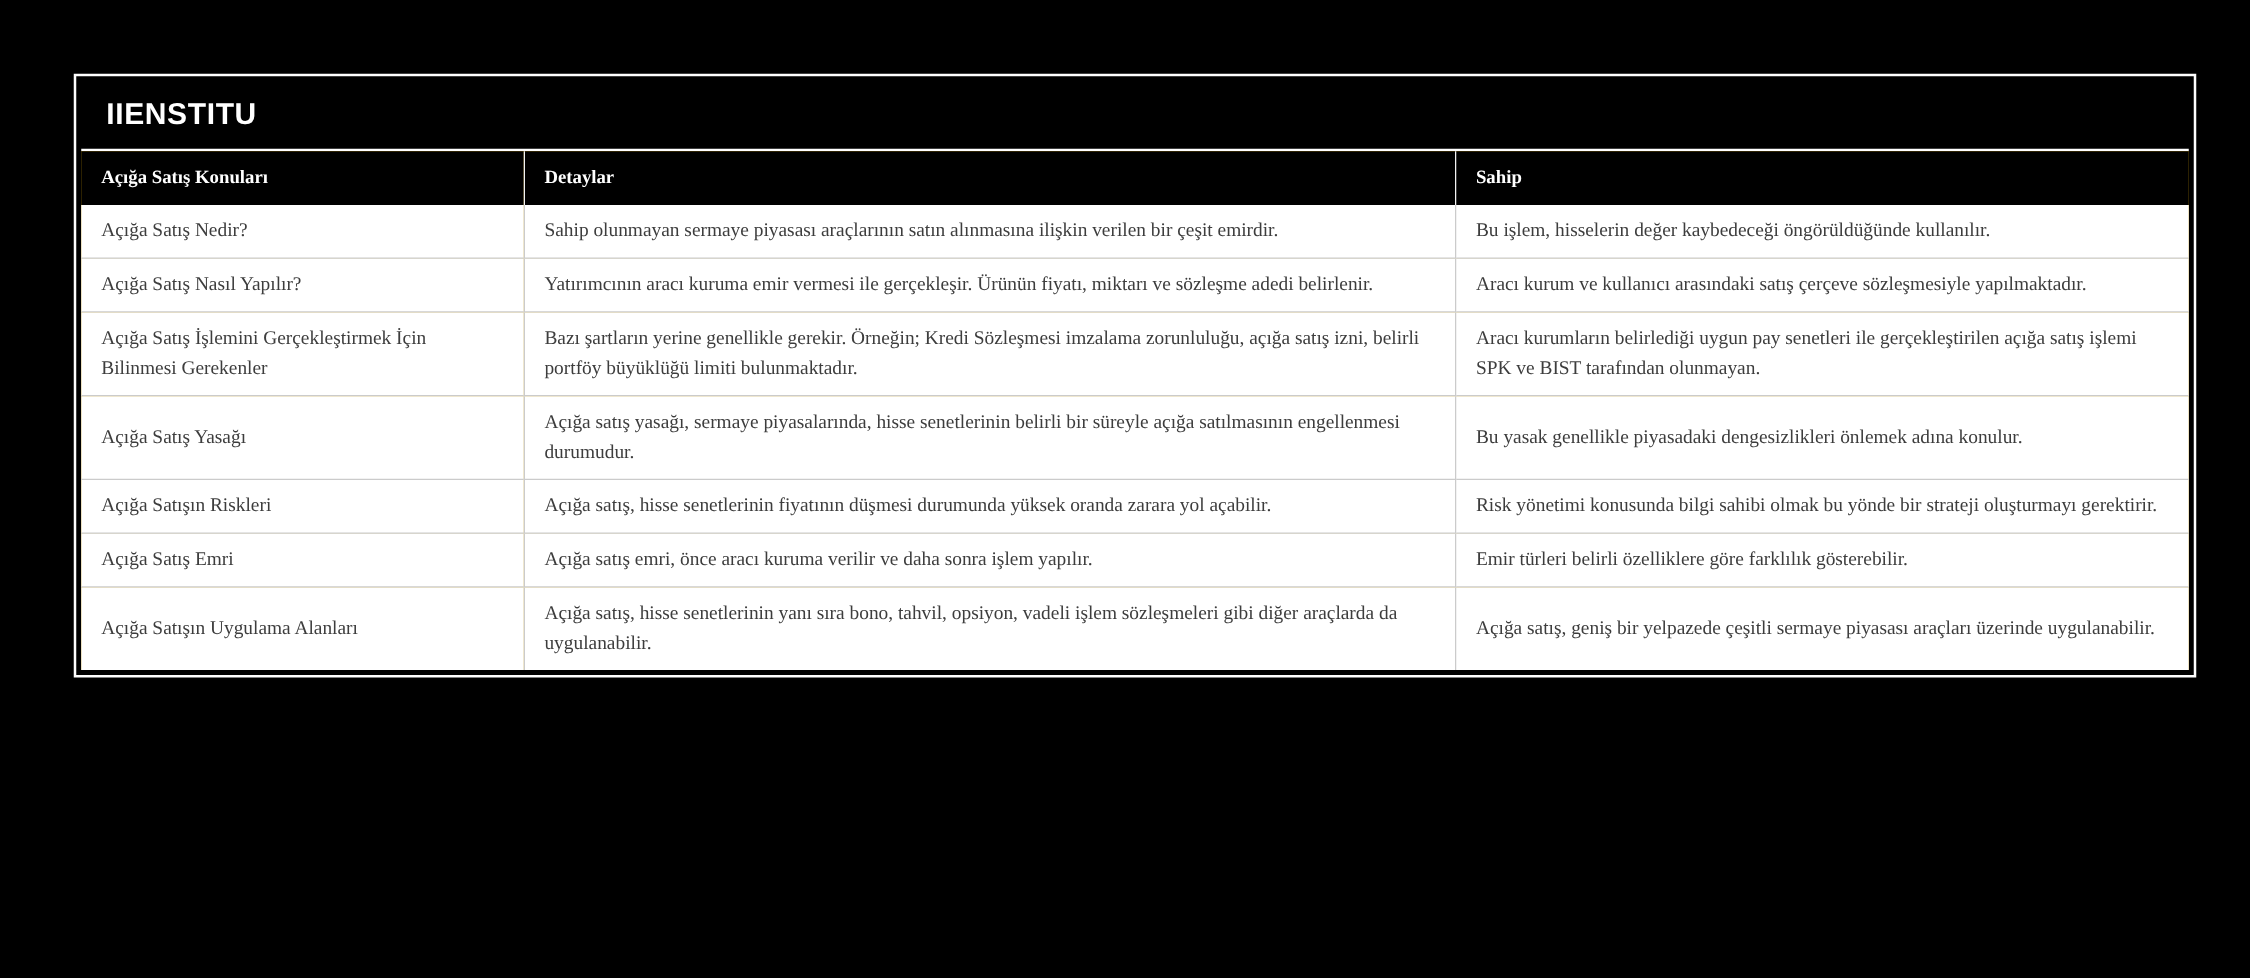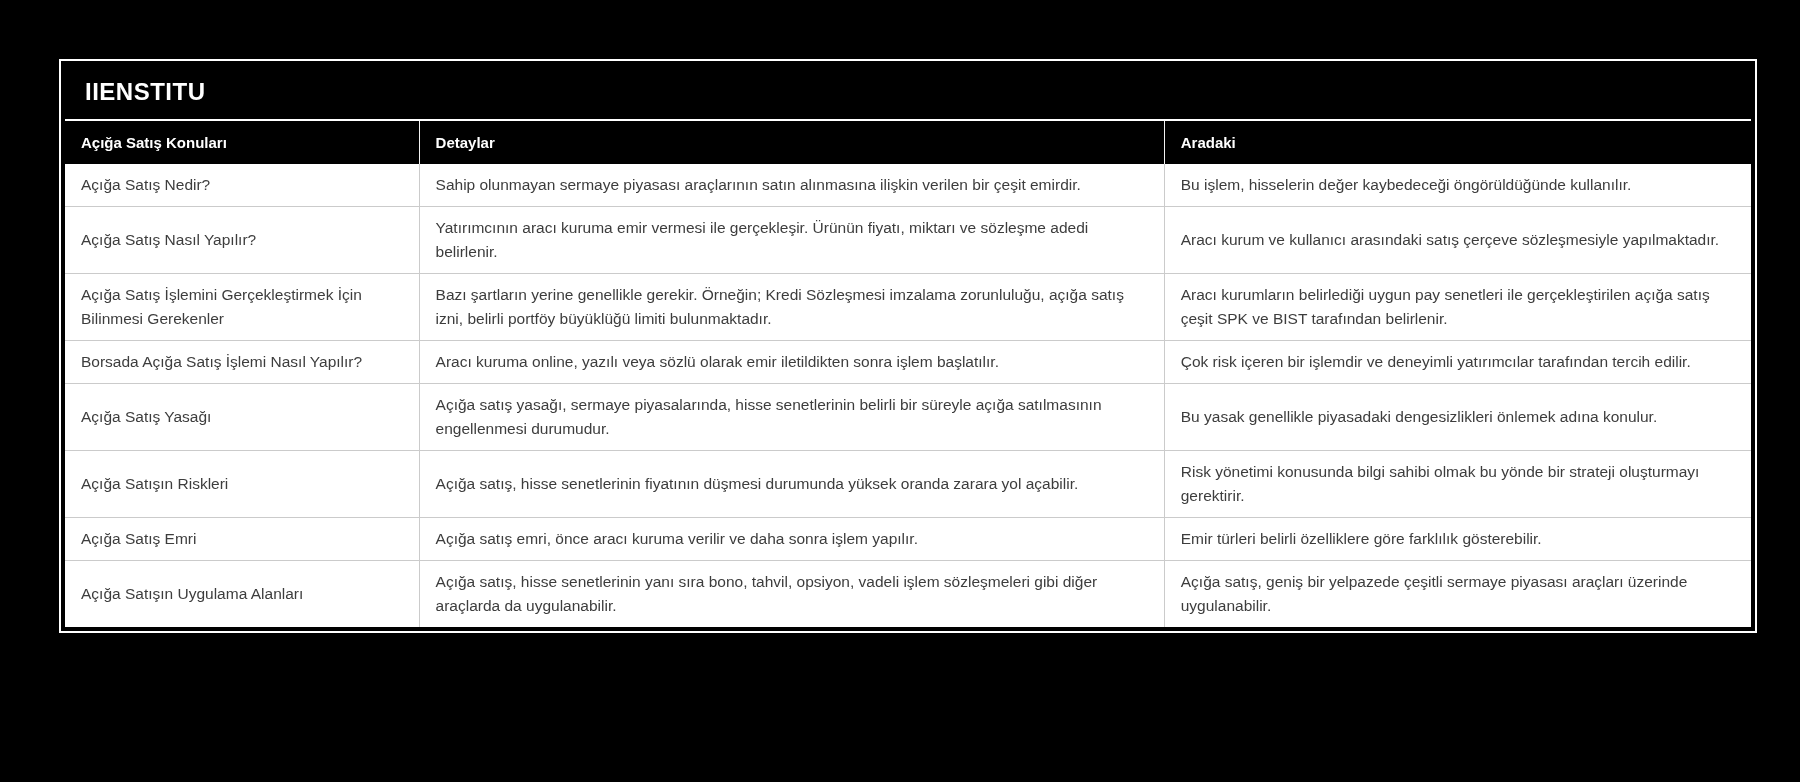--- a/index.html
+++ b/index.html
@@ -27,20 +27,21 @@
     font-size: 24px;
     font-weight: bold;
     line-height: 28px;
     letter-spacing: 0.5px;
   }
   table {
     width: 100%;
     border-collapse: collapse;
     table-layout: fixed;
     background: #eab308;
+    font-family: Liberation Serif, serif;
   }
   col.c1 { width: 21.0%; }
   col.c2 { width: 44.2%; }
   col.c3 { width: 34.8%; }
   thead th {
     background: #000000;
     color: #ffffff;
     text-align: left;
     font-size: 15px;
     font-weight: bold;
@@ -74,47 +75,42 @@
     <table>
       <colgroup>
         <col class="c1">
           <col class="c2">
           <col class="c3">
       </colgroup>
       <thead>
         <tr>
           <th>Açığa Satış Konuları</th>
           <th>Detaylar</th>
-          <th>Aradaki</th>
+          <th>Sahip</th>
         </tr>
       </thead>
       <tbody>
   <tr>
     <td>Açığa Satış Nedir?</td>
     <td>Sahip olunmayan sermaye piyasası araçlarının satın alınmasına ilişkin verilen bir çeşit emirdir.</td>
     <td>Bu işlem, hisselerin değer kaybedeceği öngörüldüğünde kullanılır.</td>
   </tr>
 
   <tr>
     <td>Açığa Satış Nasıl Yapılır?</td>
     <td>Yatırımcının aracı kuruma emir vermesi ile gerçekleşir. Ürünün fiyatı, miktarı ve sözleşme adedi belirlenir.</td>
     <td>Aracı kurum ve kullanıcı arasındaki satış çerçeve sözleşmesiyle yapılmaktadır.</td>
   </tr>
 
   <tr>
     <td>Açığa Satış İşlemini Gerçekleştirmek İçin Bilinmesi Gerekenler</td>
     <td>Bazı şartların yerine genellikle gerekir. Örneğin; Kredi Sözleşmesi imzalama zorunluluğu, açığa satış izni, belirli portföy büyüklüğü limiti bulunmaktadır.</td>
-    <td>Aracı kurumların belirlediği uygun pay senetleri ile gerçekleştirilen açığa satış çeşit SPK ve BIST tarafından belirlenir.</td>
+    <td>Aracı kurumların belirlediği uygun pay senetleri ile gerçekleştirilen açığa satış işlemi SPK ve BIST tarafından olunmayan.</td>
   </tr>
 
-  <tr>
-    <td>Borsada Açığa Satış İşlemi Nasıl Yapılır?</td>
-    <td>Aracı kuruma online, yazılı veya sözlü olarak emir iletildikten sonra işlem başlatılır.</td>
-    <td>Çok risk içeren bir işlemdir ve deneyimli yatırımcılar tarafından tercih edilir.</td>
-  </tr>
 
   <tr>
     <td>Açığa Satış Yasağı</td>
     <td>Açığa satış yasağı, sermaye piyasalarında, hisse senetlerinin belirli bir süreyle açığa satılmasının engellenmesi durumudur.</td>
     <td>Bu yasak genellikle piyasadaki dengesizlikleri önlemek adına konulur.</td>
   </tr>
 
 
   <tr>
     <td>Açığa Satışın Riskleri</td>

